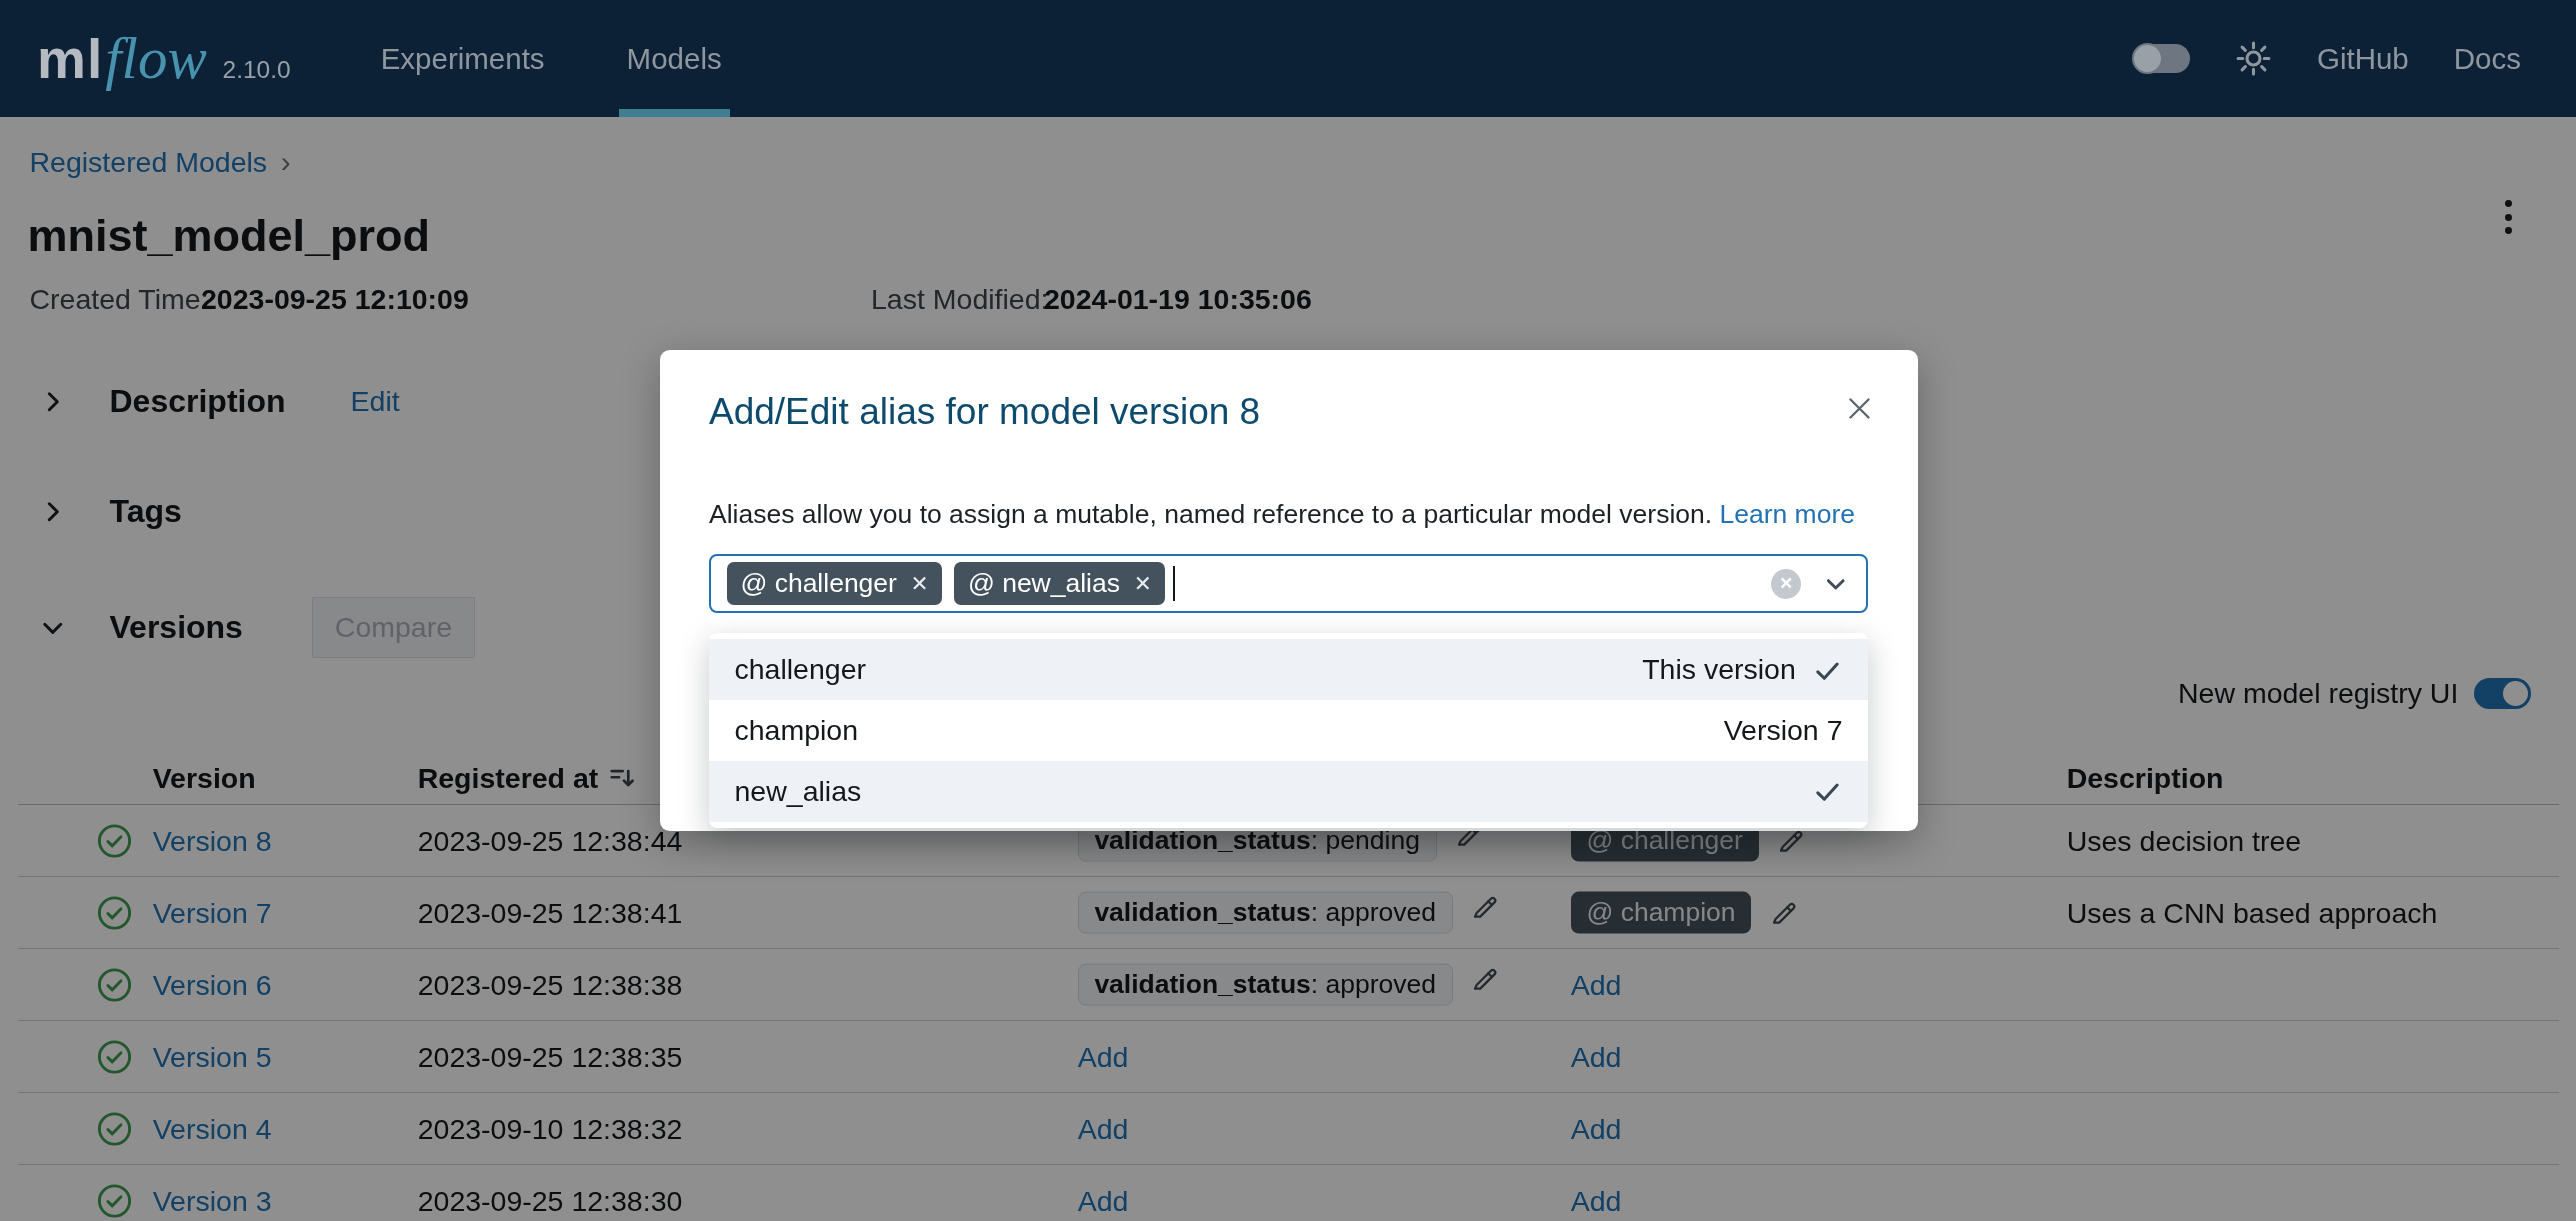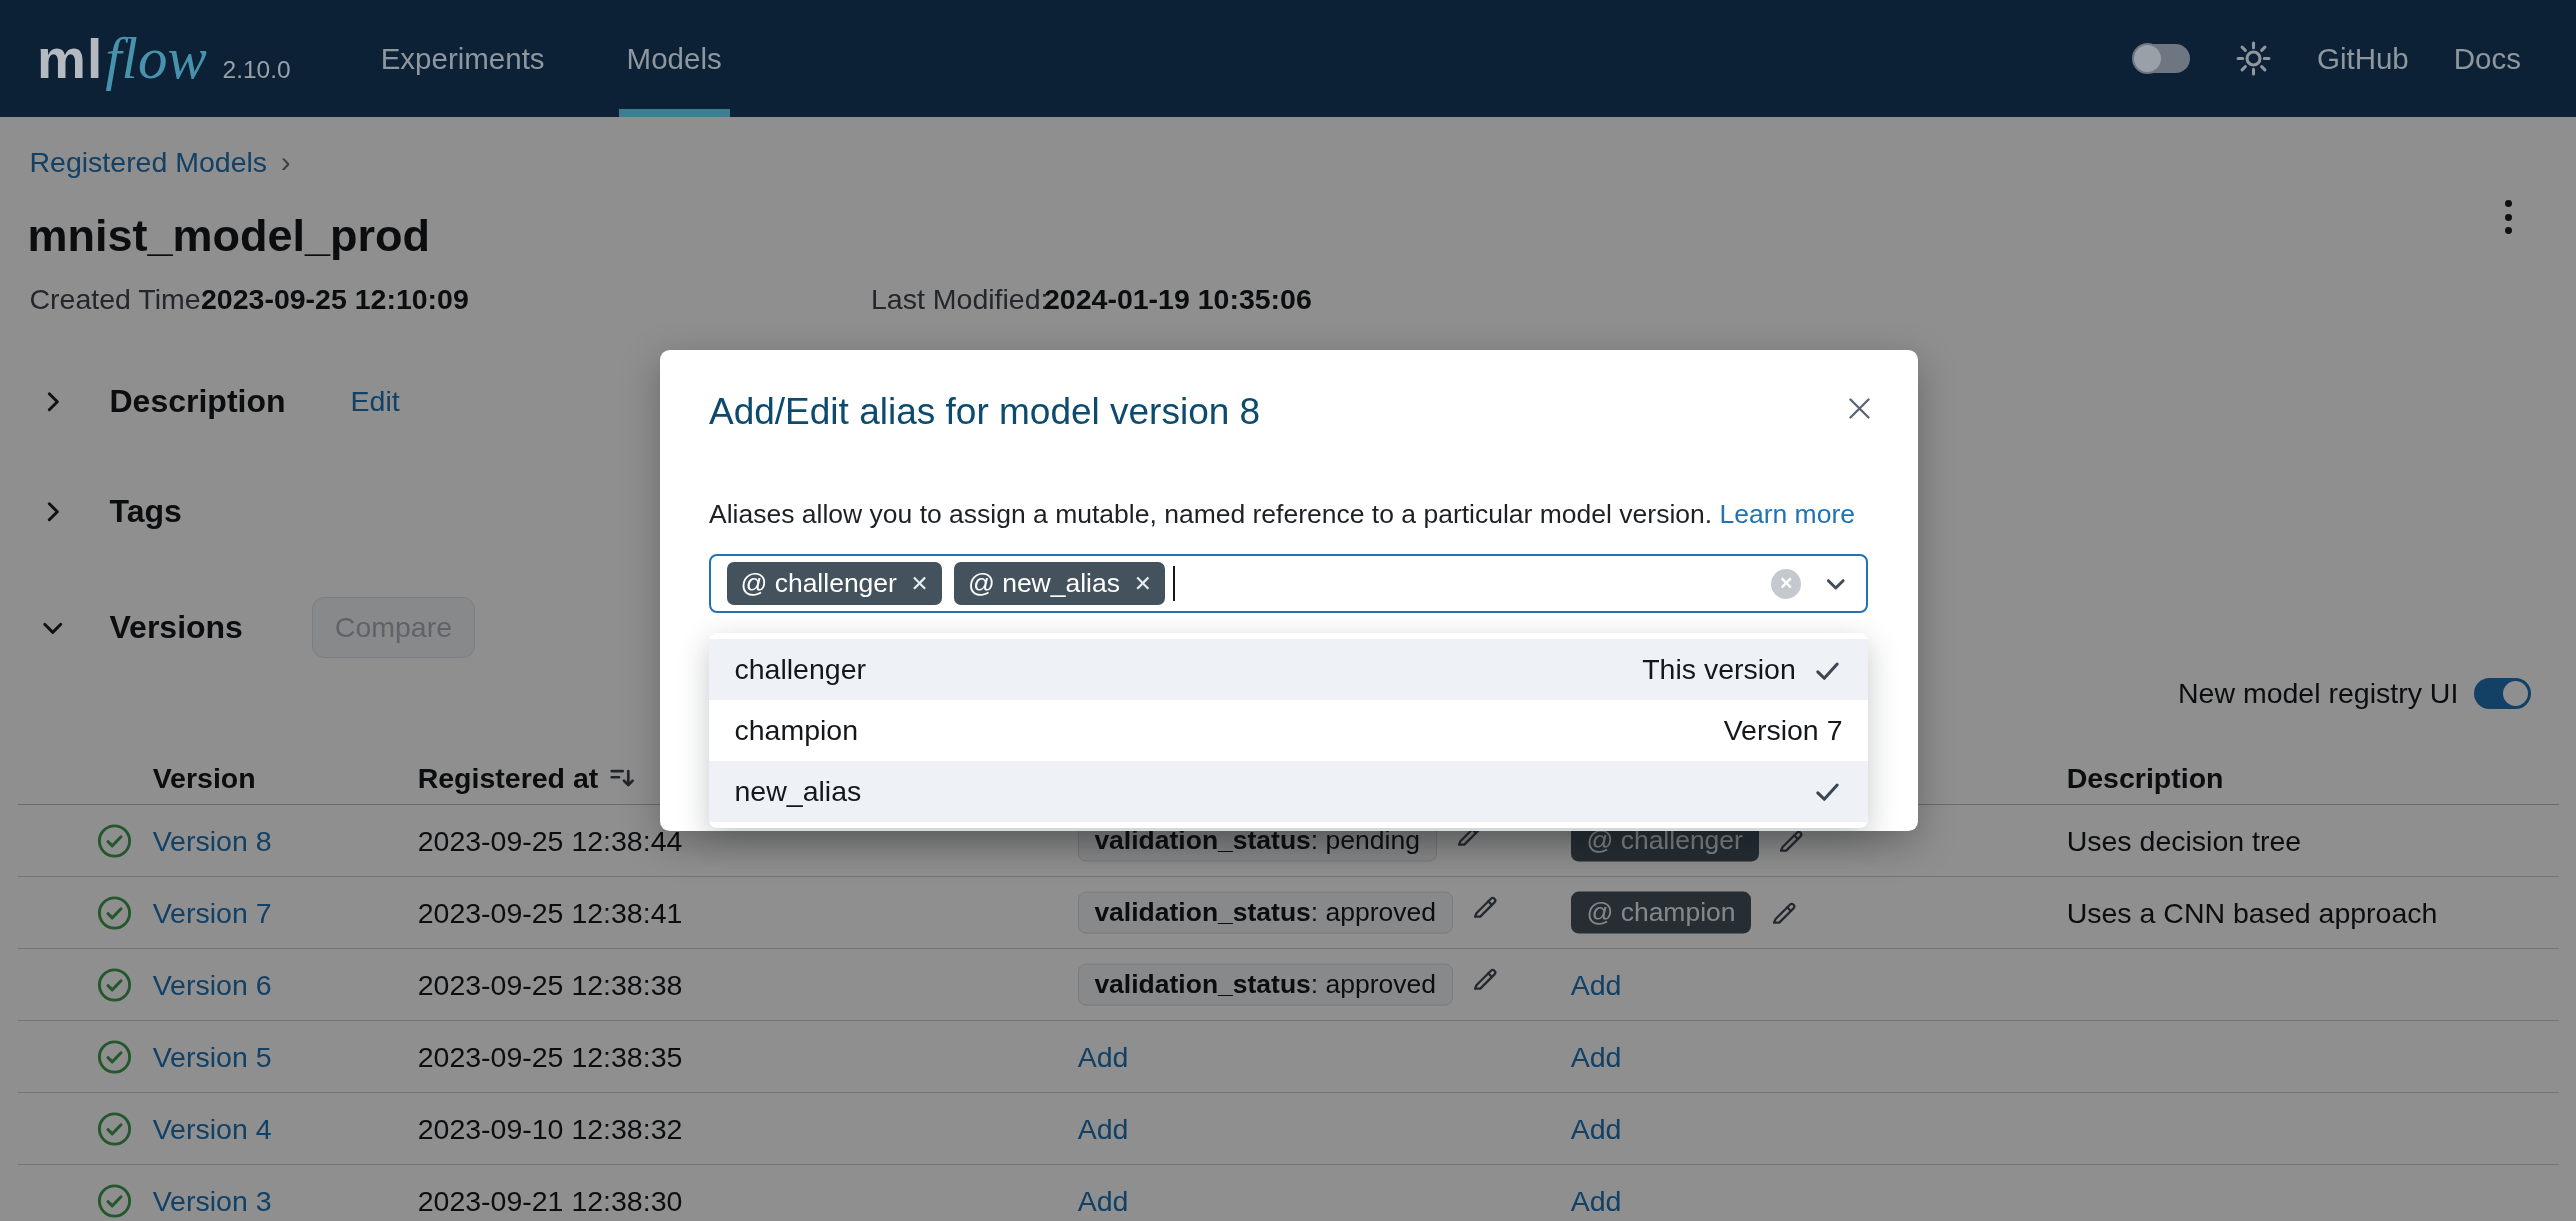--- a/index.html
+++ b/index.html
@@ -48,21 +48,21 @@
 
   .meta-label{position:absolute;top:283px;color:#3f464d}
   .meta-value{position:absolute;top:283px;color:var(--text);font-weight:600}
   .m-cl{left:29.5px}.m-cv{left:201px}.m-ml{left:871px}.m-mv{left:1044px}
 
   .section{position:absolute;left:0;display:flex;align-items:center}
   .sec-desc{top:383px}.sec-tags{top:493px}.sec-vers{top:597px}
   .sec-chevron{margin-left:39px;display:flex;color:#1c2126}
   .sec-label{margin-left:43px;font-size:32px;font-weight:600;color:var(--text)}
   .sec-edit{margin-left:65px;font-size:28.5px}
-  .compare-btn{margin-left:69px;width:163px;height:61px;border-radius:12px;background:#f3f5f7;
+  .compare-btn{margin-left:69px;width:163px;height:61px;border-radius:1px;background:#f3f5f7;
     border:1px solid #dde1e6;color:#aab1b8;font-size:28.5px;display:flex;align-items:center;justify-content:center}
 
   .registry-toggle{position:absolute;top:677px;right:45px;display:flex;align-items:center;gap:15.7px}
   .registry-label{font-size:28.5px;color:var(--text)}
   .sw{position:relative;width:57px;height:31px;border-radius:16.7px;background:var(--accent);cursor:pointer}
   .sw-knob{position:absolute;right:2.9px;top:2.9px;width:25.5px;height:25.5px;border-radius:50%;background:#fff}
 
   
   .vtable{position:absolute;left:17.7px;top:751px;width:2541px}
   .thead{position:relative;height:54px;border-bottom:1px solid #b9bfc6}
@@ -319,21 +319,21 @@
      <span class="cell c-desc"></span>
       </div>
       <div class="trow">
         <span class="cell c-status">
           <svg width="39" height="39" viewBox="0 0 24 24" fill="none" stroke="currentColor" stroke-width="1.8" stroke-linecap="round" stroke-linejoin="round">
             <circle cx="12" cy="12" r="9.3"></circle>
             <path d="M8 12.4l2.6 2.6 5.4-5.6"></path>
           </svg>
         </span>
      <a class="cell c-version link">Version 3</a>
-     <span class="cell c-date">2023-09-21 12:38:30</span>
+     <span class="cell c-date">2023-09-25 12:38:30</span>
      <span class="cell c-tags">
           <a class="link">Add</a>
         </span>
      <span class="cell c-alias">
           <a class="link">Add</a>
         </span>
      <span class="cell c-desc"></span>
       </div>
     </div>
 </div>

